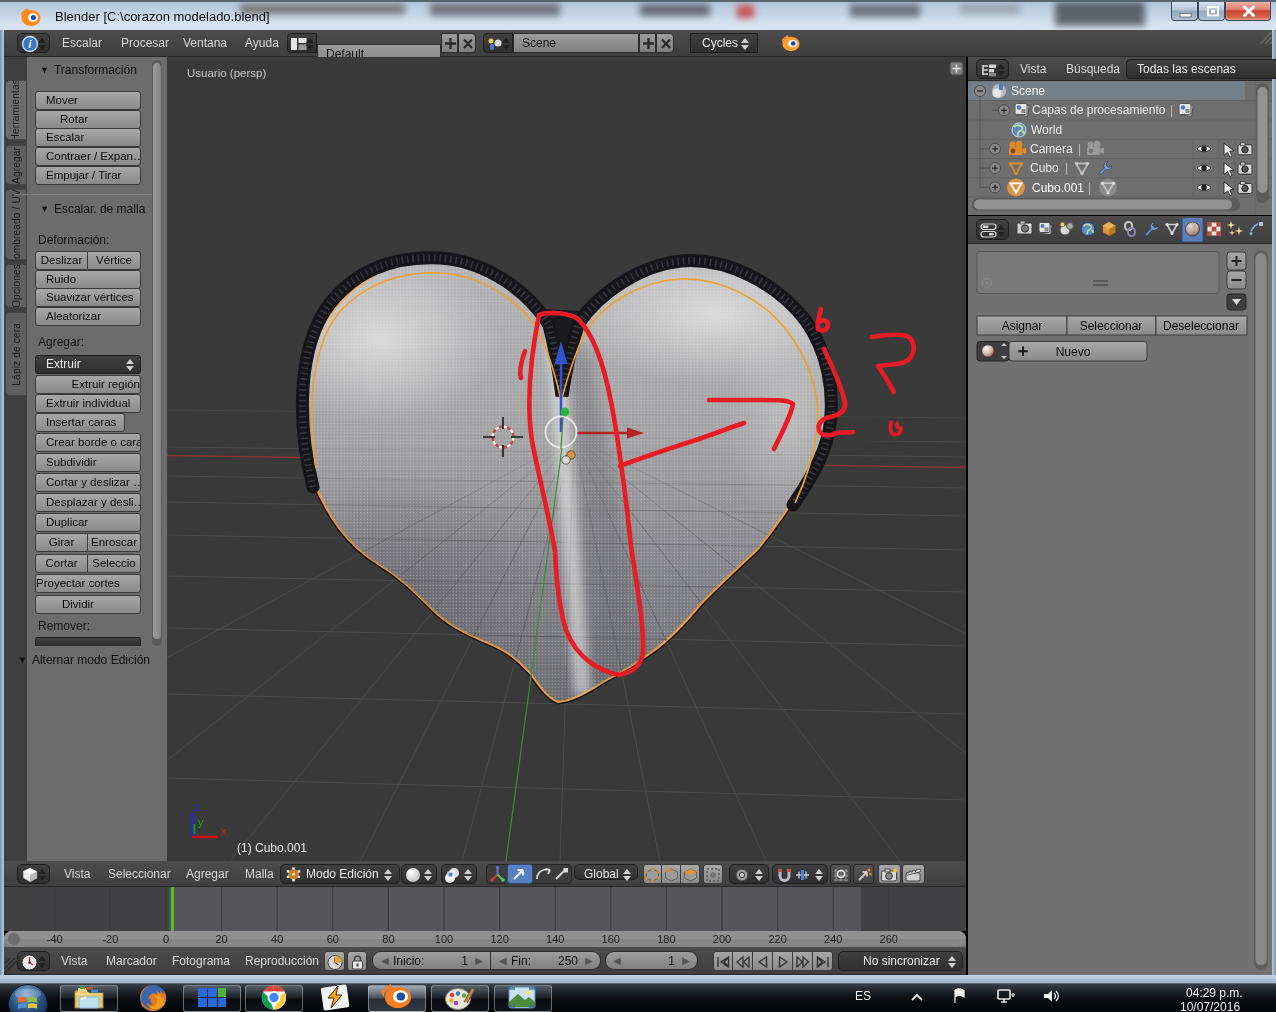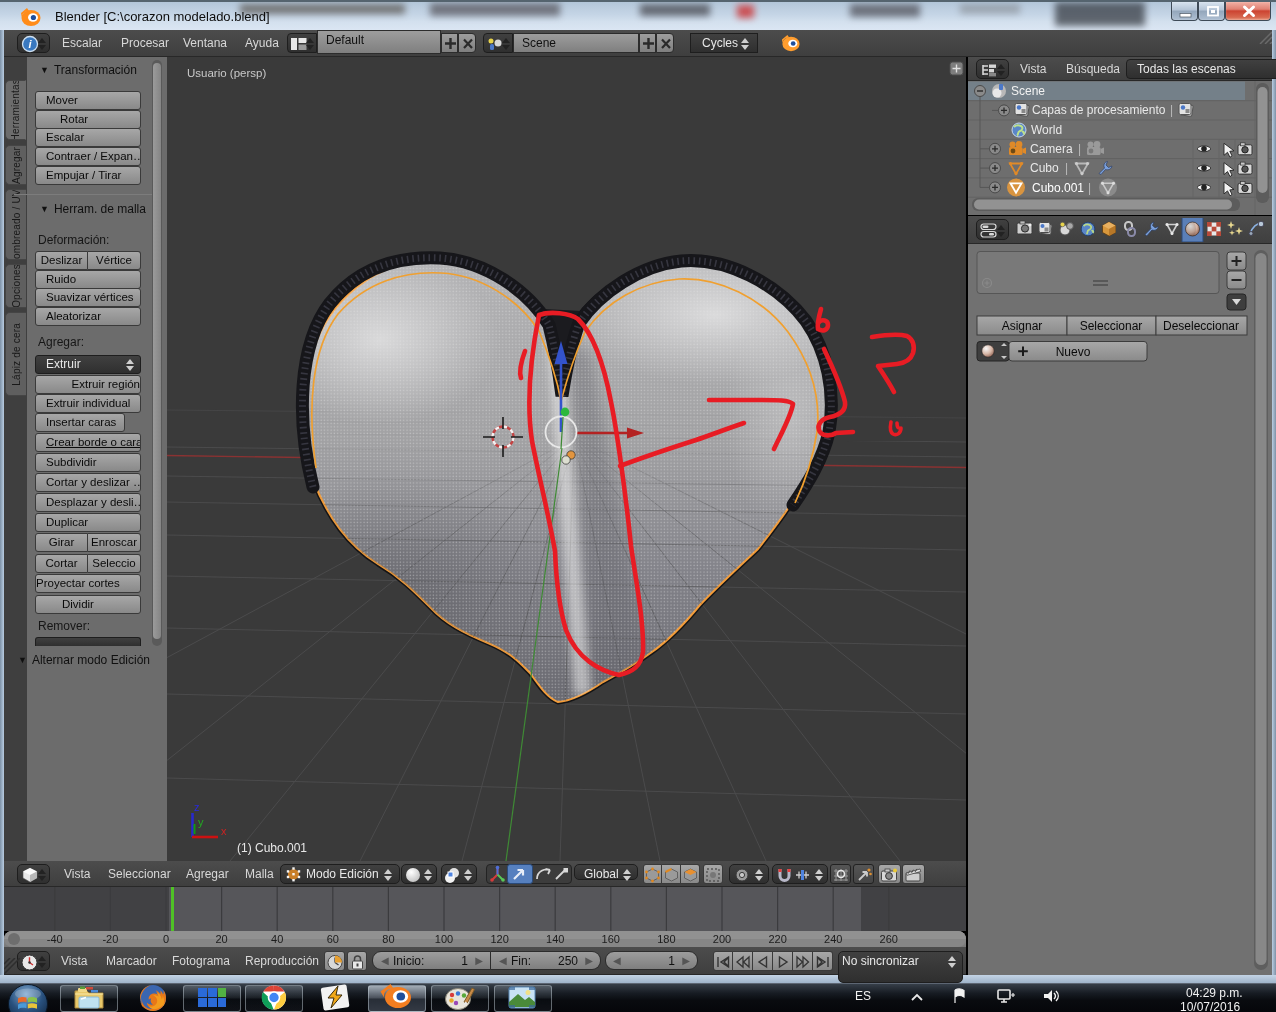--- a/index.html
+++ b/index.html
@@ -106,21 +106,21 @@
     <span class="menu" style="left:179px;">Ventana</span>
     <span class="menu" style="left:241px;">Ayuda</span>
     <div class="darkbtn" style="left:283px;top:3px;width:30px;height:20px;border-radius:4px 0 0 4px;">
       <svg width="18" height="14" style="position:absolute;left:2px;top:3px">
           <rect x="1" y="1" width="6" height="12" fill="#e8e8e8"></rect>
           <rect x="8.5" y="1" width="8" height="5" fill="#e8e8e8"></rect>
           <rect x="8.5" y="7.5" width="8" height="5.5" fill="#9a9a9a"></rect>
         </svg>
       <span class="updn dk" style="right:1px;top:4px;height:12px;"></span>
     </div>
-    <div class="lightfield" style="left:313px;top:0;width:124px;height:24px;line-height:19px;padding-left:8px;">Default</div>
+    <div class="lightfield" style="left:313px;top:14px;width:124px;height:24px;line-height:19px;padding-left:8px;">Default</div>
     <div class="lightfield" style="left:437px;top:3px;width:17px;height:20px;"><svg width="17" height="20">
           <path d="M8.5 4 V15 M3 9.5 H14" stroke="#2a2a2a" stroke-width="2.4"></path>
         </svg></div>
     <div class="lightfield" style="left:454px;top:3px;width:18px;height:20px;border-radius:0 4px 4px 0;"><svg width="18" height="20">
           <path d="M5 5.5 L13 14 M13 5.5 L5 14" stroke="#2a2a2a" stroke-width="2.2"></path>
         </svg></div>
     <div class="darkbtn" style="left:479px;top:3px;width:30px;height:20px;border-radius:4px 0 0 4px;">
       <svg width="18" height="14" style="position:absolute;left:2px;top:3px">
           <circle cx="5" cy="4" r="2.5" fill="#e8d44c"></circle>
           <circle cx="12" cy="6" r="3.5" fill="#d8d8d8"></circle>
@@ -163,33 +163,33 @@
     <div class="vtab" style="top:255px;height:84px;">
         <span>Lápiz de cera</span>
       </div>
     <div class="phead" style="left:36px;top:6px;">Transformación</div>
     <div class="tbtn" style="left:31px;top:34px;width:106px;text-align:left;padding-left:10px;">Mover</div>
     <div class="tbtn" style="left:31px;top:52.5px;width:106px;text-align:left;padding-left:24px;">Rotar</div>
     <div class="tbtn" style="left:31px;top:71px;width:106px;text-align:left;padding-left:10px;">Escalar</div>
     <div class="tbtn" style="left:31px;top:90px;width:106px;text-align:left;padding-left:10px;">Contraer / Expan…</div>
     <div class="tbtn" style="left:31px;top:108.5px;width:106px;text-align:left;padding-left:10px;">Empujar / Tirar</div>
     <div style="position:absolute;left:10px;top:137px;width:140px;height:1px;background:#565656;border-bottom:1px solid #7c7c7c;"></div>
-    <div class="phead" style="left:36px;top:145px;">Herram. de malla</div>
+    <div class="phead" style="left:36px;top:145px;">Escalar. de malla</div>
     <div class="plabel" style="left:34px;top:176px;">Deformación:</div>
     <div class="tbtn" style="left:31px;top:194px;width:53px;border-radius:3px 0 0 3px;">Deslizar</div>
     <div class="tbtn" style="left:84px;top:194px;width:53px;border-left:none;border-radius:0 3px 3px 0;">Vértice</div>
     <div class="tbtn" style="left:31px;top:212.5px;width:106px;text-align:left;padding-left:10px;">Ruido</div>
     <div class="tbtn" style="left:31px;top:231px;width:106px;text-align:left;padding-left:10px;">Suavizar vértices</div>
     <div class="tbtn" style="left:31px;top:249.5px;width:106px;text-align:left;padding-left:10px;">Aleatorizar</div>
     <div class="plabel" style="left:34px;top:278px;">Agregar:</div>
     <div class="darkbtn" style="left:31px;top:298px;width:106px;height:19px;line-height:17px;padding-left:10px;border-radius:3px;">Extruir<span class="updn" style="right:5px;top:3px;height:12px;"></span></div>
     <div class="tbtn" style="left:31px;top:318px;width:106px;text-align:right;padding-left:10px;">Extruir región</div>
     <div class="tbtn" style="left:31px;top:337px;width:106px;text-align:left;padding-left:10px;">Extruir individual</div>
     <div class="tbtn" style="left:31px;top:356px;width:90px;text-align:left;padding-left:10px;">Insertar caras</div>
-    <div class="tbtn" style="left:31px;top:376px;width:106px;text-align:left;padding-left:10px;text-decoration:underline;">Crear borde o cara</div>
+    <div class="tbtn" style="left:31px;top:376px;width:106px;text-align:left;padding-left:10px;">Crear borde o cara</div>
     <div class="tbtn" style="left:31px;top:396px;width:106px;text-align:left;padding-left:10px;">Subdividir</div>
     <div class="tbtn" style="left:31px;top:416px;width:106px;text-align:left;padding-left:10px;">Cortar y deslizar …</div>
     <div class="tbtn" style="left:31px;top:436px;width:106px;text-align:left;padding-left:10px;">Desplazar y desli…</div>
     <div class="tbtn" style="left:31px;top:456px;width:106px;text-align:left;padding-left:10px;">Duplicar</div>
     <div class="tbtn" style="left:31px;top:476px;width:53px;border-radius:3px 0 0 3px;">Girar</div>
     <div class="tbtn" style="left:84px;top:476px;width:53px;border-left:none;border-radius:0 3px 3px 0;">Enroscar</div>
     <div class="tbtn" style="left:31px;top:497px;width:53px;border-radius:3px 0 0 3px;">Cortar</div>
     <div class="tbtn" style="left:84px;top:497px;width:53px;border-left:none;border-radius:0 3px 3px 0;">Seleccio</div>
     <div class="tbtn" style="left:31px;top:517px;width:106px;text-align:left;">Proyectar cortes</div>
     <div class="tbtn" style="left:31px;top:538px;width:106px;text-align:left;padding-left:26px;">Dividir</div>
@@ -579,21 +579,21 @@
         </svg></div>
     <div class="tbtn" style="left:769px;top:4px;width:20px;height:20px;border-radius:0;border-left:none;"><svg width="17" height="14" style="margin-top:2.5px">
           <path d="M5.5 2 L13 7 L5.5 12 Z" fill="none" stroke="#333" stroke-width="1.4"></path>
         </svg></div>
     <div class="tbtn" style="left:789px;top:4px;width:20px;height:20px;border-radius:0;border-left:none;"><svg width="17" height="14" style="margin-top:2.5px">
           <path d="M3 2 L8.5 7 L3 12 Z M9 2 L14.5 7 L9 12 Z" fill="none" stroke="#333" stroke-width="1.3"></path>
         </svg></div>
     <div class="tbtn" style="left:809px;top:4px;width:20px;height:20px;border-radius:0 3px 3px 0;border-left:none;"><svg width="17" height="14" style="margin-top:2.5px">
           <path d="M14 2 V12 M3.5 2 L11 7 L3.5 12 Z M3 2 L8 7 L3 12" fill="none" stroke="#333" stroke-width="1.4"></path>
         </svg></div>
-    <div class="darkbtn" style="left:834px;top:4px;width:125px;height:32px;line-height:18px;padding-left:3px;">No sincronizar<span class="updn" style="right:5px;top:4px;height:12px;"></span></div>
+    <div class="darkbtn" style="left:834px;top:4px;width:125px;height:20px;line-height:18px;padding-left:24px;">No sincronizar<span class="updn" style="right:5px;top:4px;height:12px;"></span></div>
     <svg style="position:absolute;left:0;bottom:0" width="16" height="16">
         <path d="M0 16 L16 0 M0 11 L11 0 M0 6 L6 0" stroke="#2e2e2e" stroke-width="1.5"></path>
       </svg>
   </div>
   <div id="outliner" class="abs">
     <div id="outheader" class="bheader" style="position:absolute;left:0;top:0;width:304px;height:24px;">
       <div class="darkbtn" style="left:8px;top:2px;width:33px;height:20px;">
         <svg width="18" height="14" style="position:absolute;left:3px;top:3px">
             <path d="M3 2 V12 M3 3 H8 M3 7 H8 M3 11 H8" stroke="#d8d8d8" stroke-width="1.6"></path>
             <rect x="9" y="1.5" width="7" height="3.4" fill="#d8d8d8"></rect>

